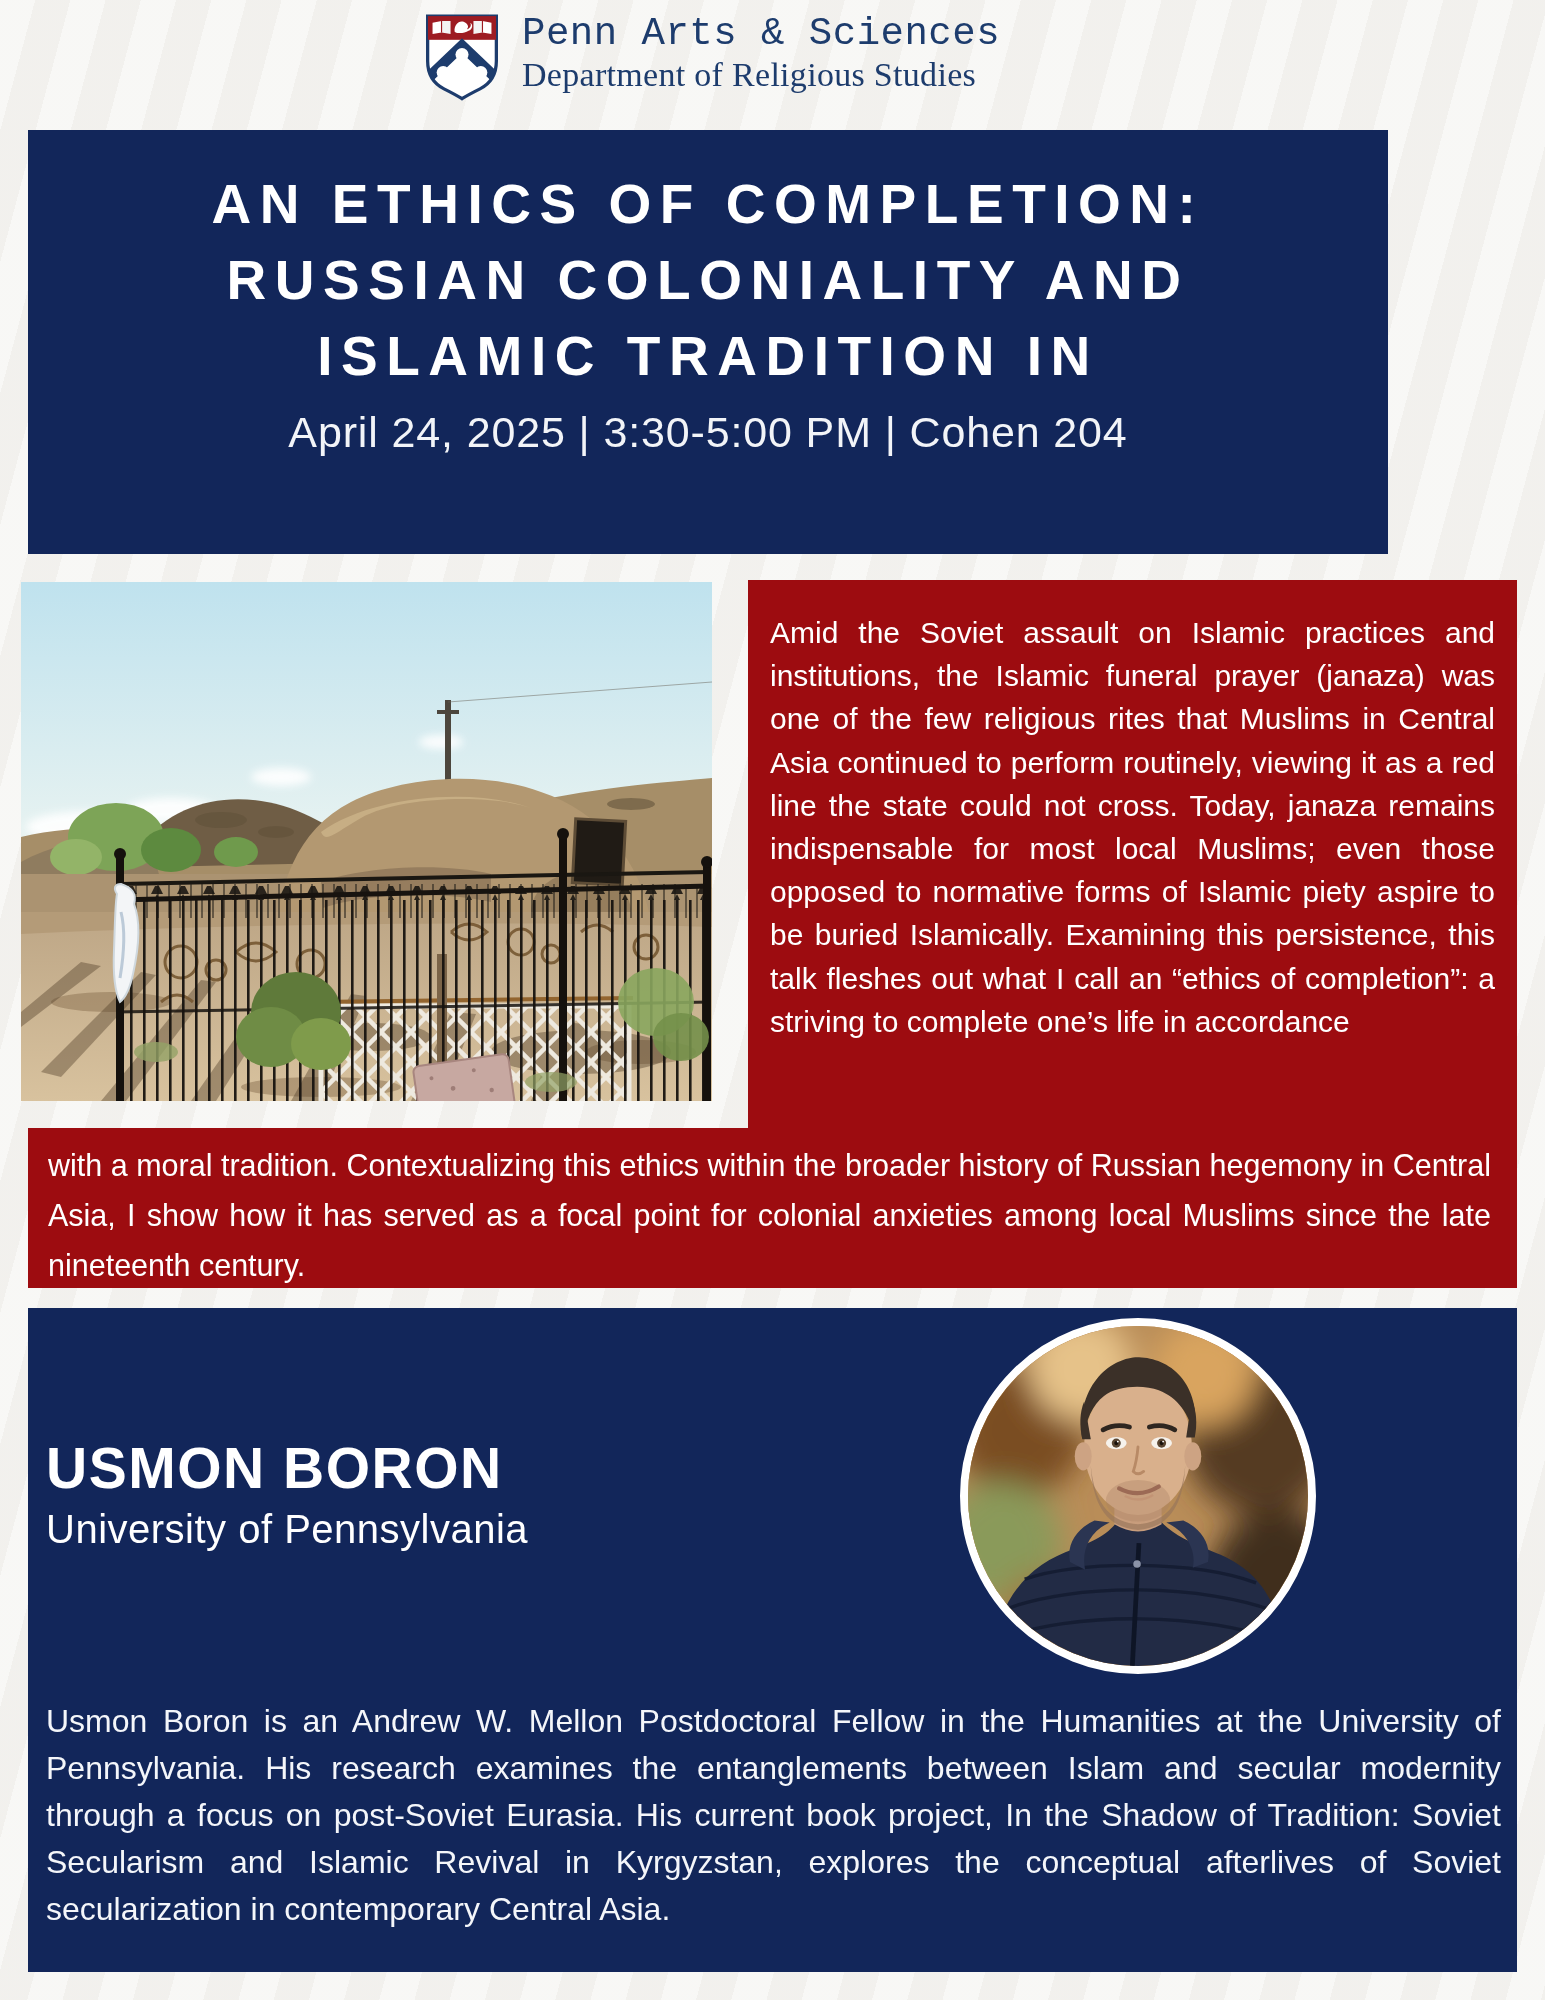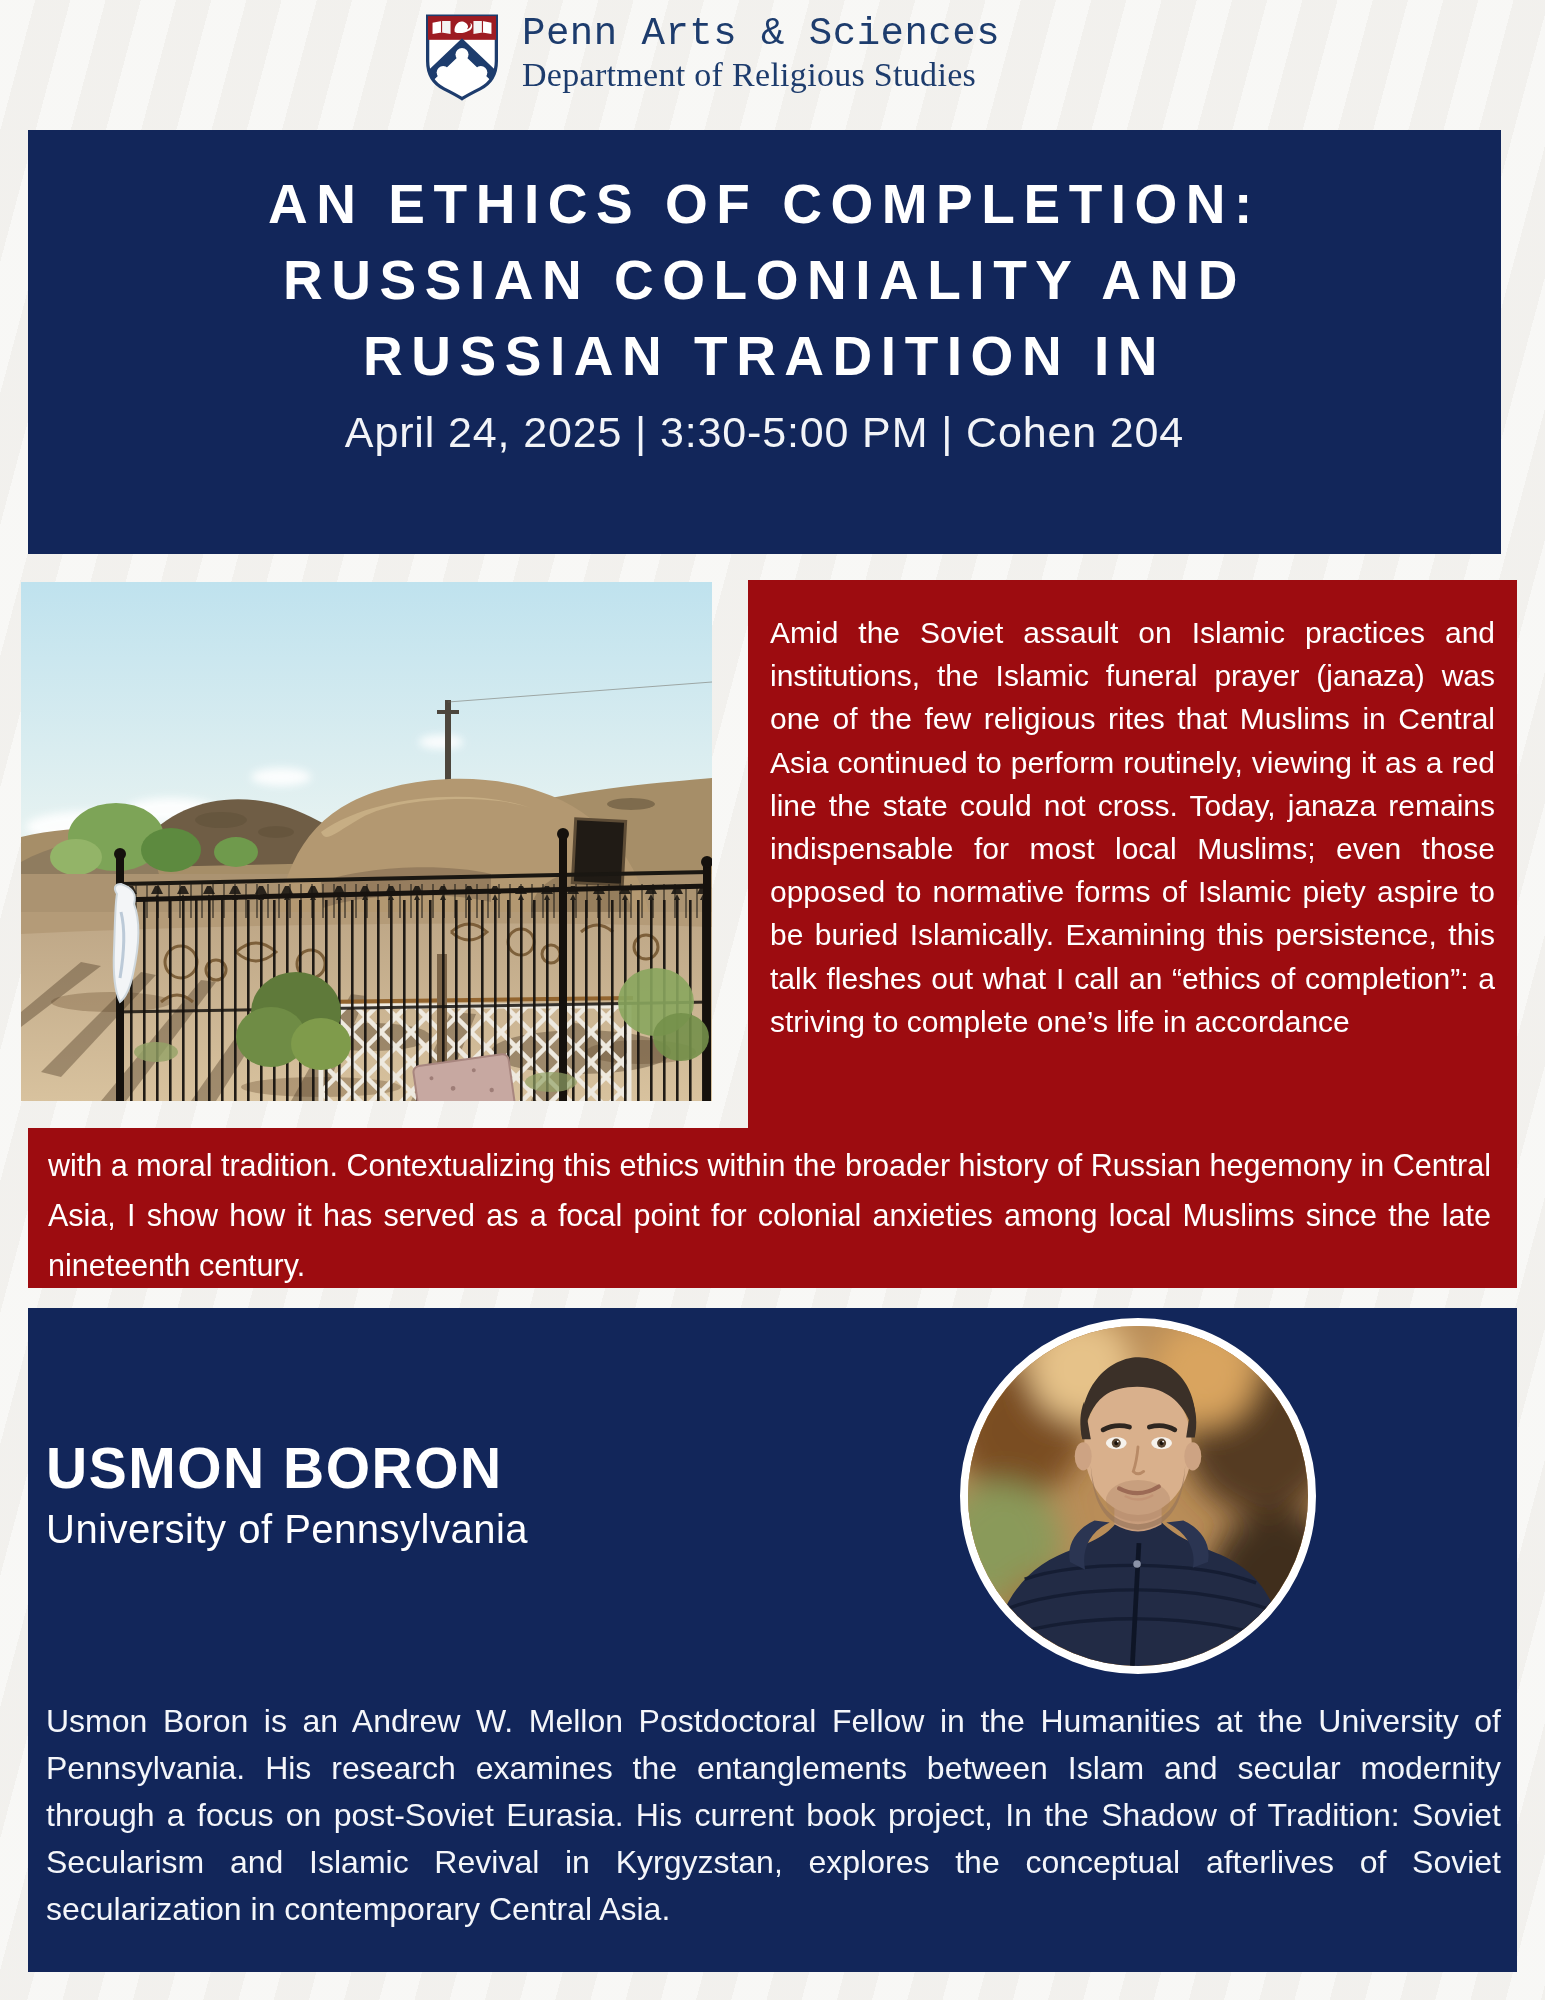--- a/index.html
+++ b/index.html
@@ -19,21 +19,21 @@
 
   
   .header-logo{position:absolute;left:418px;top:12px;display:flex;align-items:flex-start;}
   .shield{width:88px;height:90px;flex:0 0 auto;}
   .org-lines{margin-left:16px;color:#1d3c6d;font-family:"Liberation Serif", serif;}
   .org-name{font-size:39px;line-height:44px;letter-spacing:.5px;font-family:Liberation Mono, monospace;}
   .dept-name{font-size:34px;line-height:38px;letter-spacing:.3px;}
 
   
   .title-block{
-    position:absolute;left:28px;top:130px;width:1473px;height:424px;
+    position:absolute;left:28px;top:130px;width:1360px;height:424px;
     background:#12265a;color:#fff;text-align:center;padding-top:36px;
   }
   .title-line{
     display:block;font-weight:bold;font-size:55px;line-height:76px;
     letter-spacing:.155em;
   }
   .event-details{
     margin-top:14px;font-size:43px;font-weight:300;letter-spacing:.02em;color:#f2f4f8;
   }
 
@@ -113,21 +113,21 @@
     </svg>
     <div class="org-lines">
       <div class="org-name">Penn Arts &amp; Sciences</div>
       <div class="dept-name">Department of Religious Studies</div>
     </div>
   </div>
 
   <div class="title-block">
     <span class="title-line">AN ETHICS OF COMPLETION:</span>
     <span class="title-line">RUSSIAN COLONIALITY AND</span>
-    <span class="title-line">RUSSIAN TRADITION IN</span>
+    <span class="title-line">ISLAMIC TRADITION IN</span>
     <div class="event-details">April 24, 2025 | 3:30-5:00 PM | Cohen 204</div>
   </div>
 
   <div class="grave-photo">
     <svg viewBox="0 0 691 519" preserveAspectRatio="none">
       <defs>
         <linearGradient id="sky" x1="0" y1="0" x2="0" y2="1">
           <stop offset="0" stop-color="#bfe2ee"></stop>
           <stop offset="0.8" stop-color="#e6f2f1"></stop>
           <stop offset="1" stop-color="#f0f4ec"></stop>

